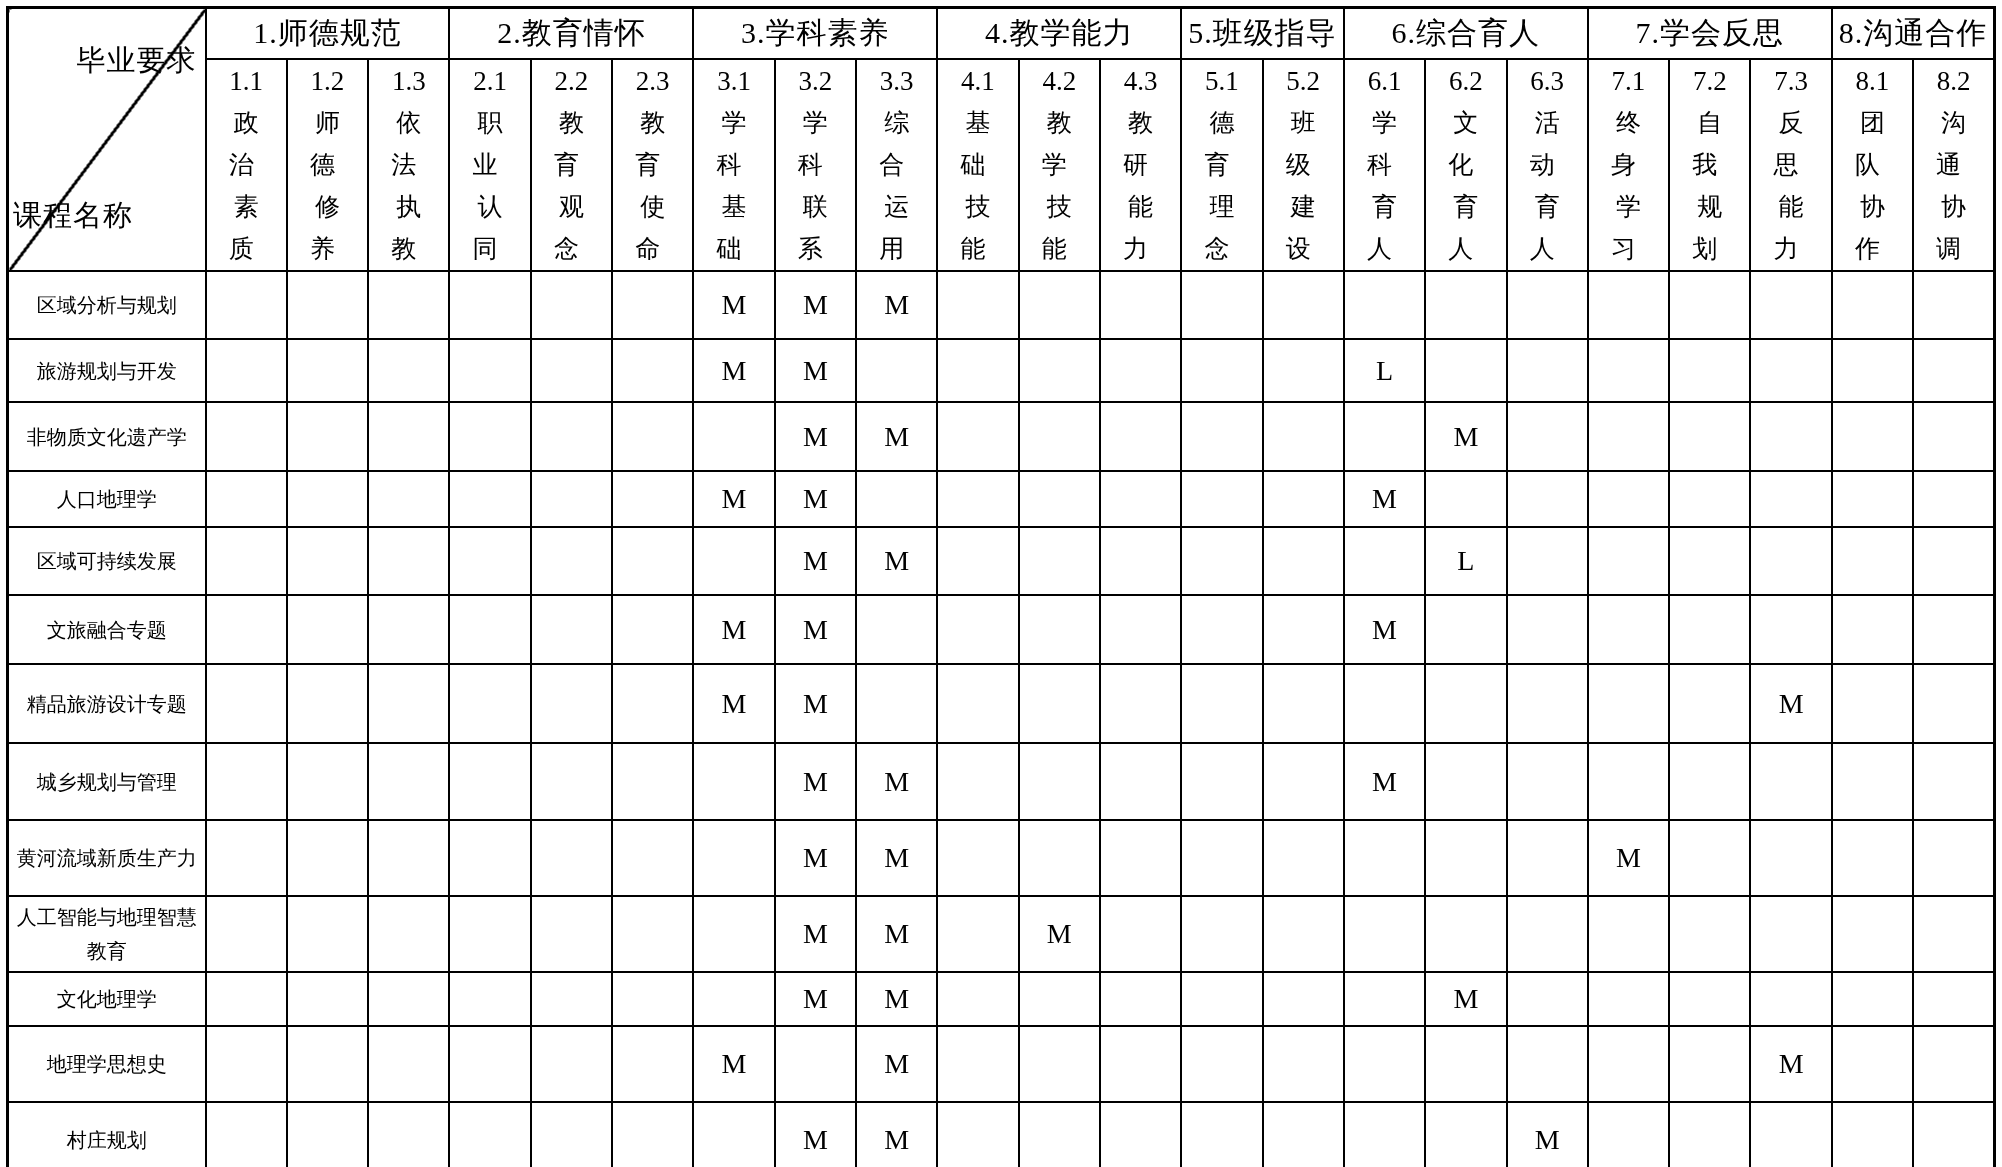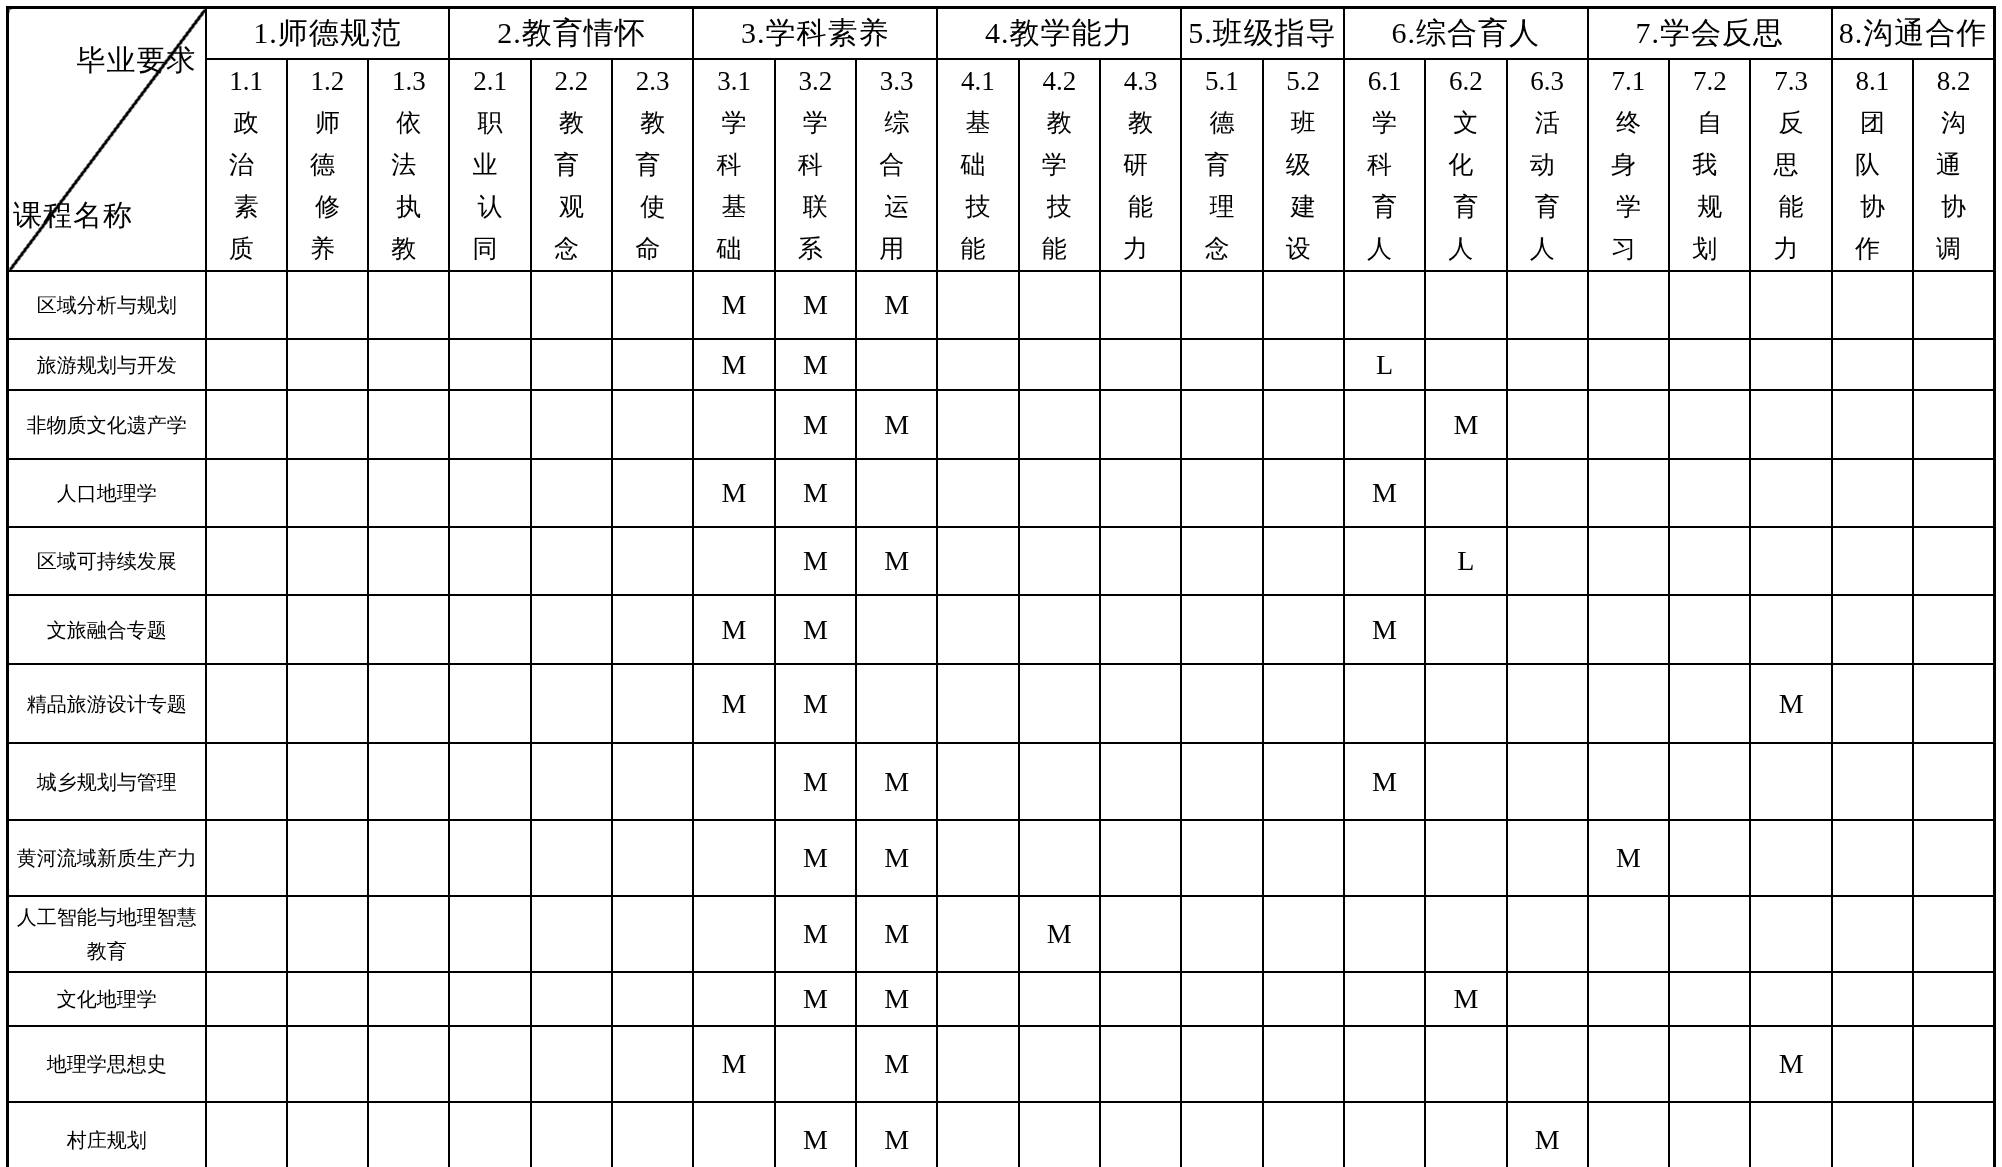--- a/index.html
+++ b/index.html
@@ -259,21 +259,21 @@
           <td class="mark-td"></td>
           <td class="mark-td"></td>
           <td class="mark-td"></td>
           <td class="mark-td"></td>
           <td class="mark-td"></td>
           <td class="mark-td"></td>
           <td class="mark-td"></td>
           <td class="mark-td"></td>
           <td class="mark-td"></td>
         </tr>
-        <tr style="height: 51px;">
+        <tr style="height: 63px;">
           <td class="course-td">旅游规划与开发</td>
           <td class="mark-td"></td>
           <td class="mark-td"></td>
           <td class="mark-td"></td>
           <td class="mark-td"></td>
           <td class="mark-td"></td>
           <td class="mark-td"></td>
           <td class="mark-td">M</td>
           <td class="mark-td">M</td>
           <td class="mark-td"></td>
@@ -309,21 +309,21 @@
           <td class="mark-td"></td>
           <td class="mark-td"></td>
           <td class="mark-td">M</td>
           <td class="mark-td"></td>
           <td class="mark-td"></td>
           <td class="mark-td"></td>
           <td class="mark-td"></td>
           <td class="mark-td"></td>
           <td class="mark-td"></td>
         </tr>
-        <tr style="height: 68px;">
+        <tr style="height: 56px;">
           <td class="course-td">人口地理学</td>
           <td class="mark-td"></td>
           <td class="mark-td"></td>
           <td class="mark-td"></td>
           <td class="mark-td"></td>
           <td class="mark-td"></td>
           <td class="mark-td"></td>
           <td class="mark-td">M</td>
           <td class="mark-td">M</td>
           <td class="mark-td"></td>

